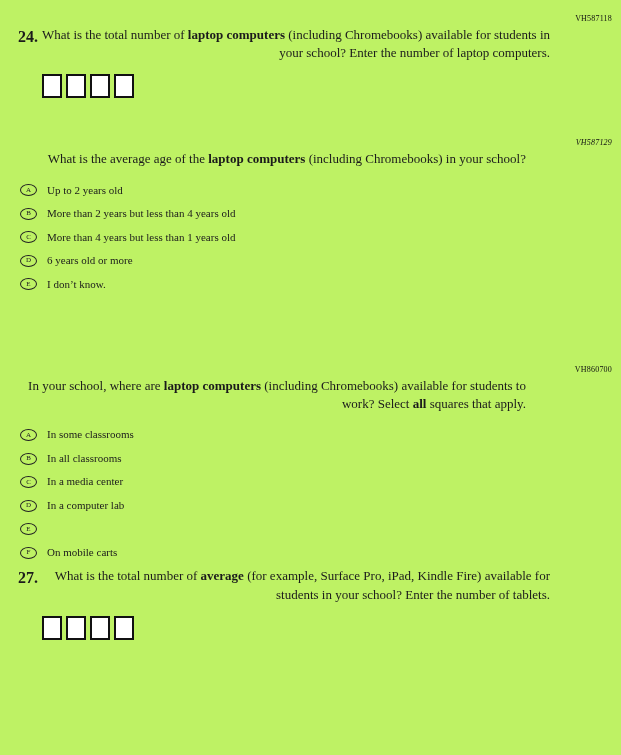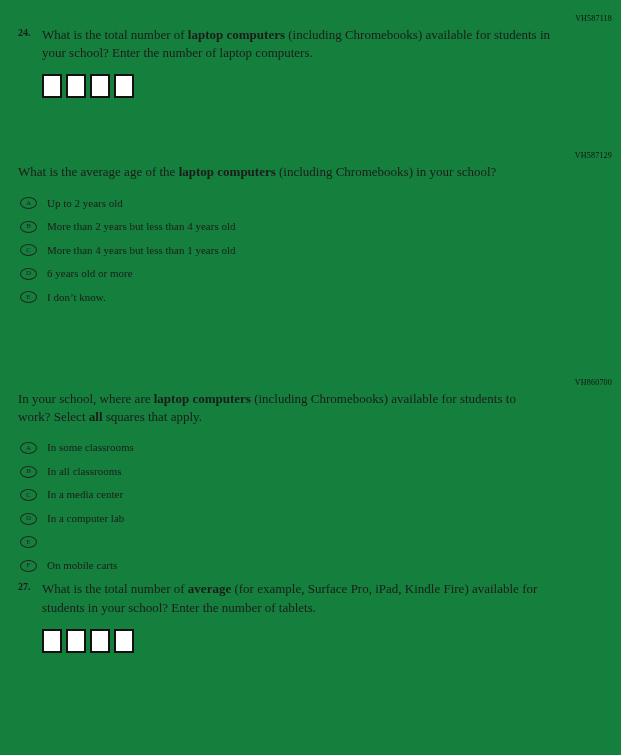--- a/index.html
+++ b/index.html
@@ -1,42 +1,42 @@
 <!DOCTYPE html>
 <html><head>
 <meta charset="utf-8">
 <style>
   html,body { margin:0; padding:0; background:#ffffff; }
   .page {
     width:621px;
     min-height:755px;
     box-sizing:border-box;
-    background:#15803d;
+    background:#bef264;
     color:#1b1b1b;
     font-family:"Liberation Serif", serif;
     padding:8px 9px 12px 18px;
     position:relative;
   }
   .question { margin:0; }
   .code {
     text-align:right;
     font-size:8px;
     letter-spacing:0.2px;
     color:#111;
   }
   .q-row { display:flex; margin-top:3px; }
   .q-num {
     flex:none;
     width:24px;
     font-weight:bold;
-    font-size:10px;
+    font-size:16px;
     line-height:1.4;
   }
   .q-body { width:508px; font-size:13px; line-height:1.4; }
-  .prompt { margin:0; }
+  .prompt { margin:0;text-align:right; }
   .prompt b { font-weight:bold; }
   .boxes { margin-top:12px; height:24px; }
   .digit-box {
     display:inline-block;
     width:16px;
     height:20px;
     border:2px solid #111;
     margin-right:4px;
     vertical-align:top;
     background:#fff;
@@ -58,21 +58,21 @@
     align-items:center;
     justify-content:center;
     font-size:7px;
     line-height:1;
     margin-right:10px;
     color:#222;
   }
   .opt-label { font-size:11px; }
   
   #q24 .code { margin-top:6px; }
-  #q25 .code { margin-top:53px; }
+  #q25 .code { margin-top:40px;font-style:italic; }
   #q26 .code { margin-top:69px; }
   #q27 .code { margin-top:50px; }
 </style>
 </head>
 <body>
 
 <div class="page">
 
   <section class="question" id="q24">
     <div class="code">VH587118</div>

